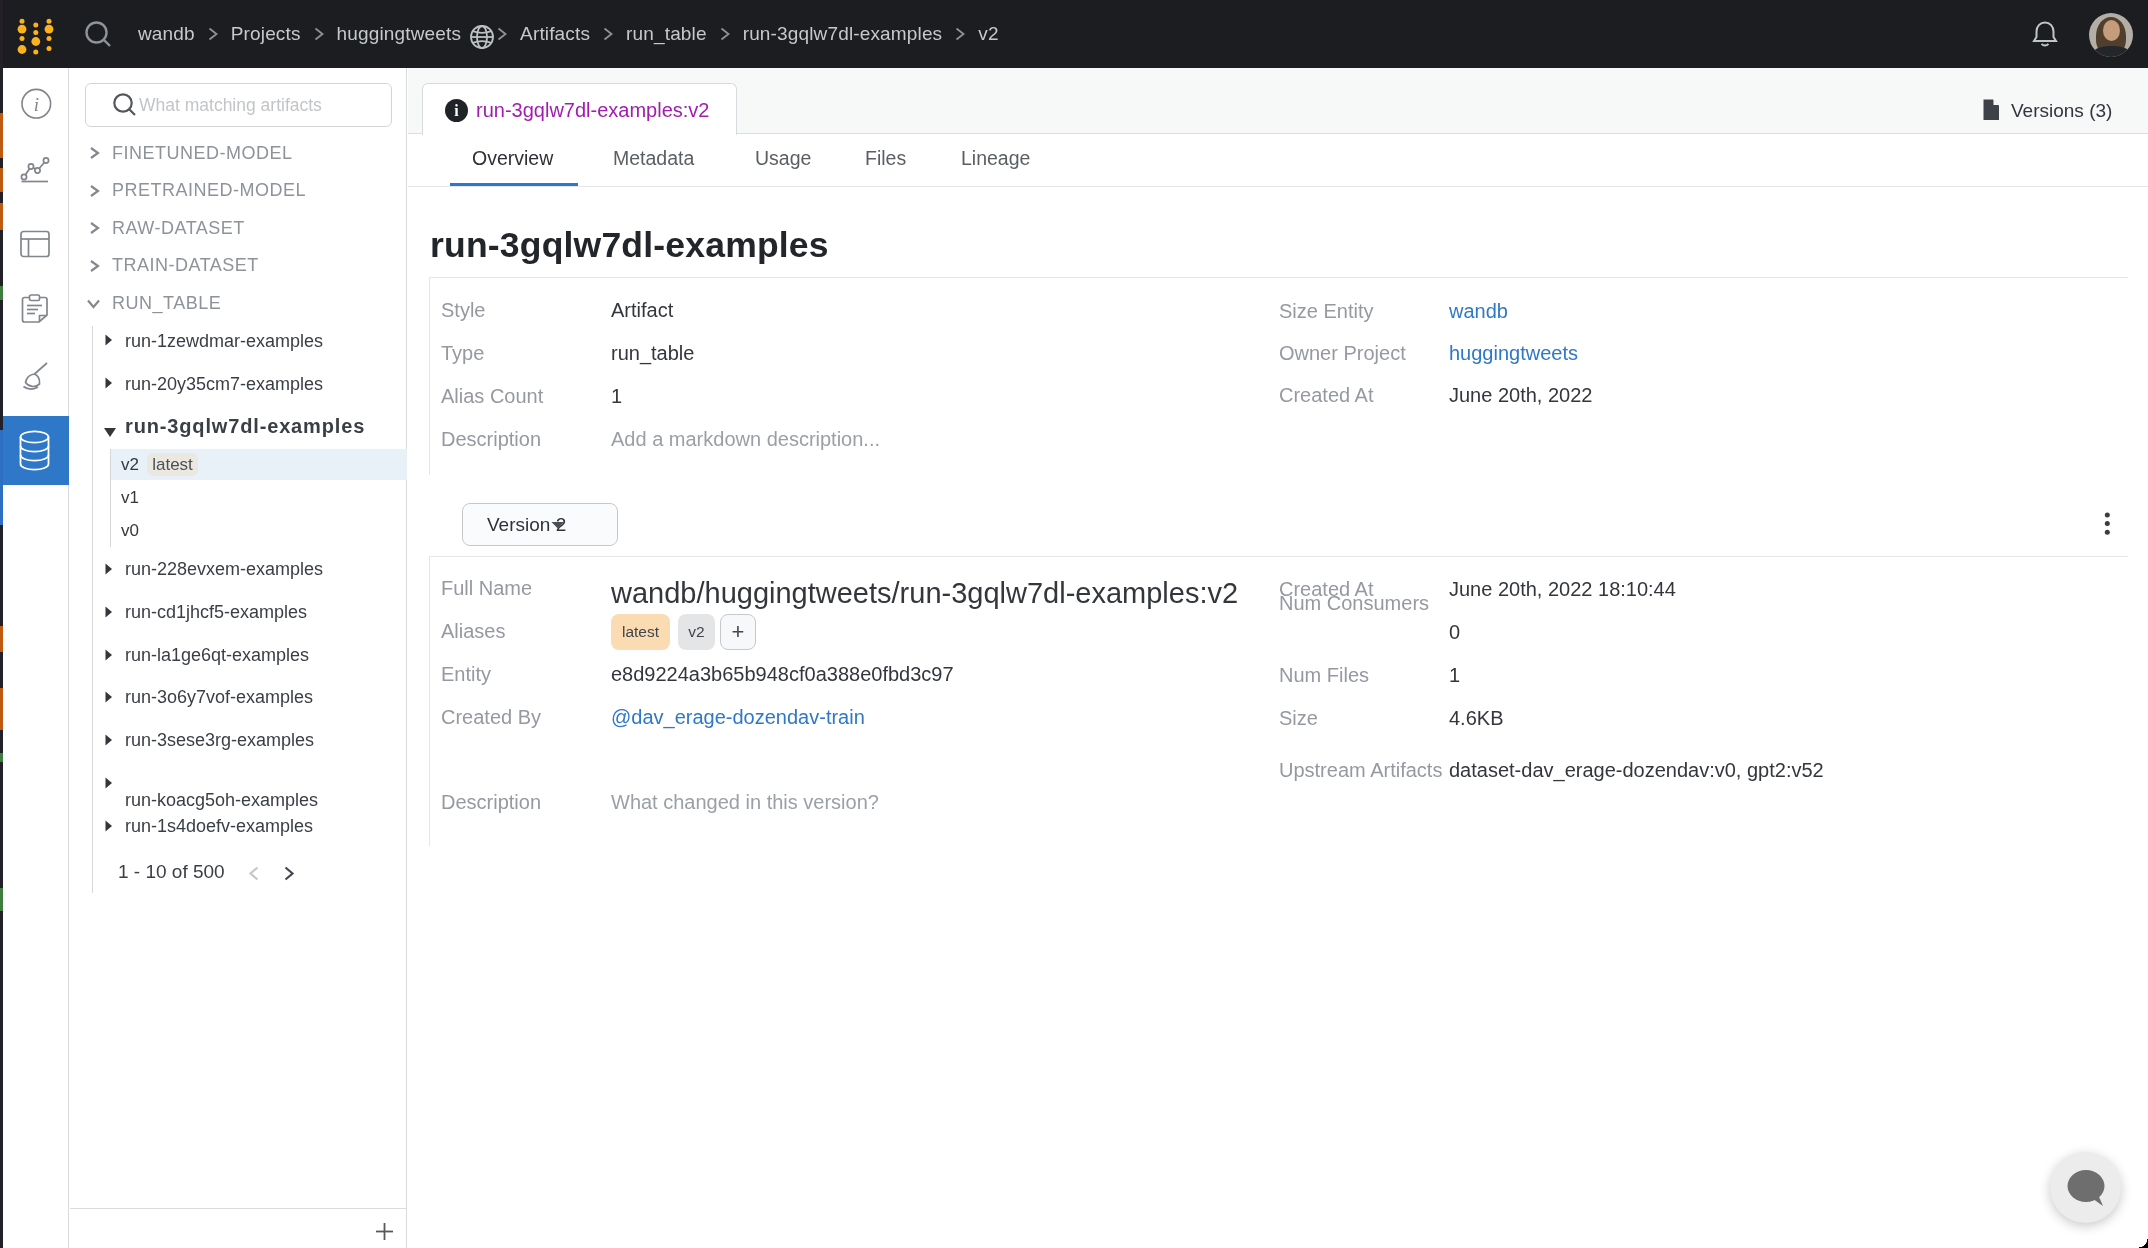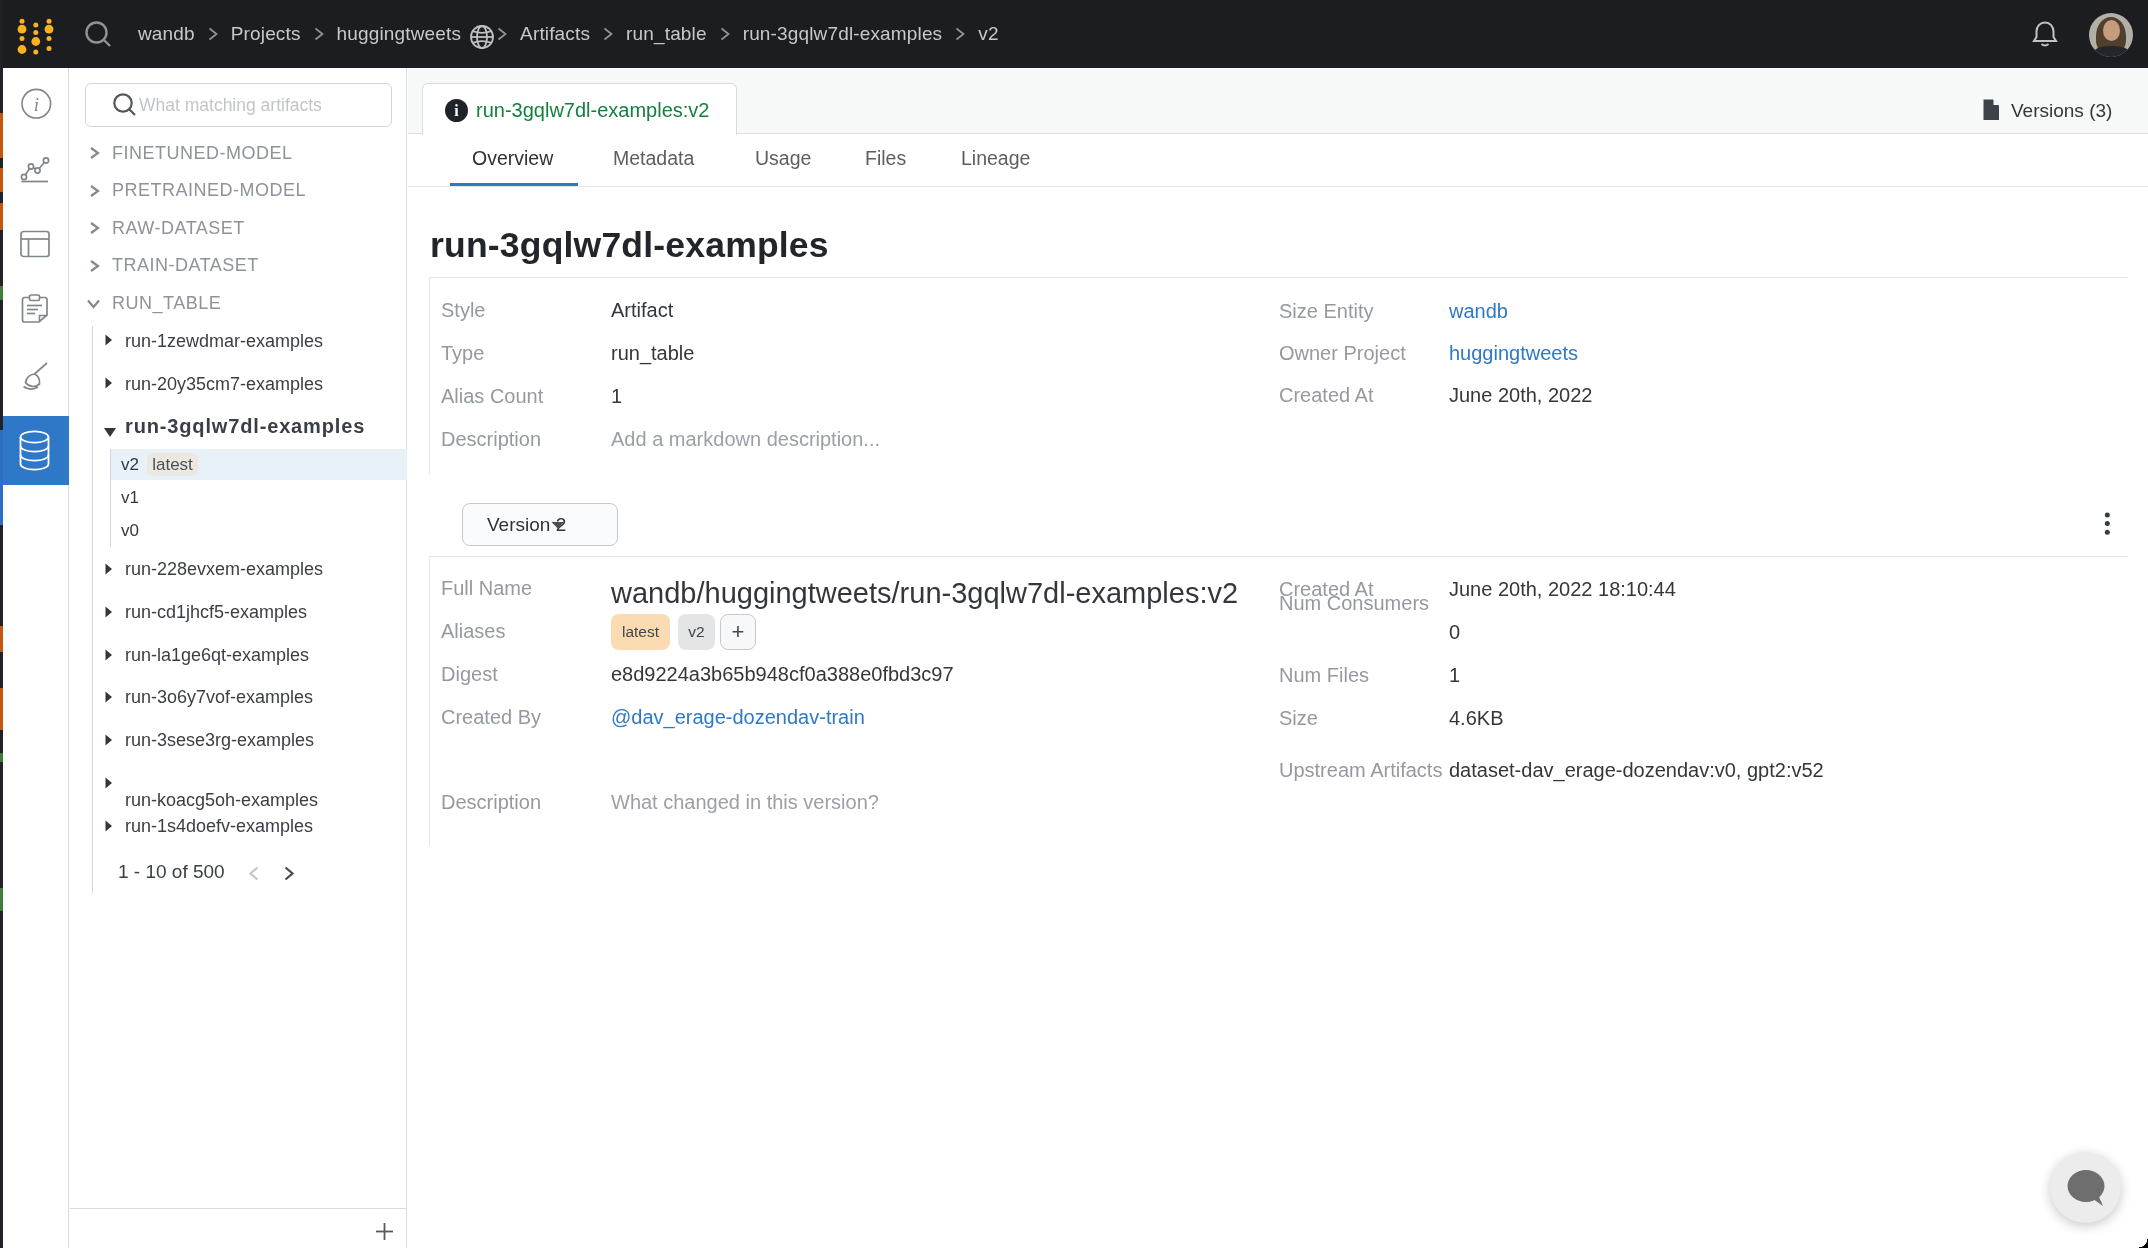--- a/index.html
+++ b/index.html
@@ -26,21 +26,21 @@
 #selrow { left:111px; top:449px; width:296px; height:31px; background:#e8f1f8; }
 #latestpill { left:147px; top:453px; width:51px; height:23px; background:#ebe8e1; border-radius:6px;
   font-size:17px; color:#4b5055; text-align:center; line-height:23px; }
 .treeline { width:1px; background:#d4d7da; z-index:2; }
 #pager { left:118px; top:861px; font-size:19px; color:#3b4046; }
 #sidefoot { left:70px; top:1208px; width:337px; height:1px; background:#d9dbdd; }
 
 
 #grayband { left:408px; top:68px; width:1740px; height:66px; background:#f7f8f8; border-bottom:1px solid #dcdfe1; }
 #tab { left:422px; top:83px; width:315px; height:52px; background:#fff; border:1px solid #d8dbdd; border-bottom:none; border-radius:6px 6px 0 0; }
-#tabtxt { left:476px; top:99px; font-size:20px; color:#15803d; }
+#tabtxt { left:476px; top:99px; font-size:20px; color:#a21caf; }
 #versbtn { left:2011px; top:100px; font-size:19px; color:#33373c; }
 .navtab { position:absolute; top:147px; font-size:19.5px; color:#5a5f64; }
 #underline { left:450px; top:183px; width:128px; height:3.5px; background:#2d76c9; }
 #tabhair { left:408px; top:186px; width:1740px; height:1px; background:#e3e5e7; }
 
 
 #h1 { left:430px; top:225px; font-size:35.5px; font-weight:bold; color:#22262b; letter-spacing:0.2px; }
 .sectop { height:1px; background:#e4e6e8; }
 .secleft { width:1px; background:#e4e6e8; }
 .lbl { position:absolute; font-size:20px; color:#9599a0; }
@@ -309,21 +309,21 @@
   </svg>
 
 <div class="abs sectop" style="left:429px;top:556px;width:1699px"></div>
 <div class="abs secleft" style="left:429px;top:556px;height:290px"></div>
 <div class="lbl" style="left:441px;top:577px">Full Name</div>  
 <div class="val" style="left:611px;top:577px;font-size:29px">wandb/huggingtweets/run-3gqlw7dl-examples:v2</div>
 <div class="lbl" style="left:441px;top:620px">Aliases</div>
 <div class="chip" id="chip1">latest</div>
 <div class="chip" id="chip2">v2</div>
 <div class="chip" id="chip3">+</div>
-<div class="lbl" style="left:441px;top:663px">Digest</div>     
+<div class="lbl" style="left:441px;top:663px">Entity</div>     
 <div class="val" style="left:611px;top:663px">e8d9224a3b65b948cf0a388e0fbd3c97</div>
 <div class="lbl" style="left:441px;top:706px">Created By</div> 
 <div class="lnk" style="left:611px;top:706px">@dav_erage-dozendav-train</div>
 <div class="lbl" style="left:441px;top:791px">Description</div> 
 <div class="ph" style="left:611px;top:791px">What changed in this version?</div>
 <div class="lbl" style="left:1279px;top:578px">Created At</div>      
 <div class="val" style="left:1449px;top:578px">June 20th, 2022 18:10:44</div>
 <div class="lbl" style="left:1279px;top:592px">Num Consumers</div>   
 <div class="val" style="left:1449px;top:621px">0</div>
 <div class="lbl" style="left:1279px;top:664px">Num Files</div>       

